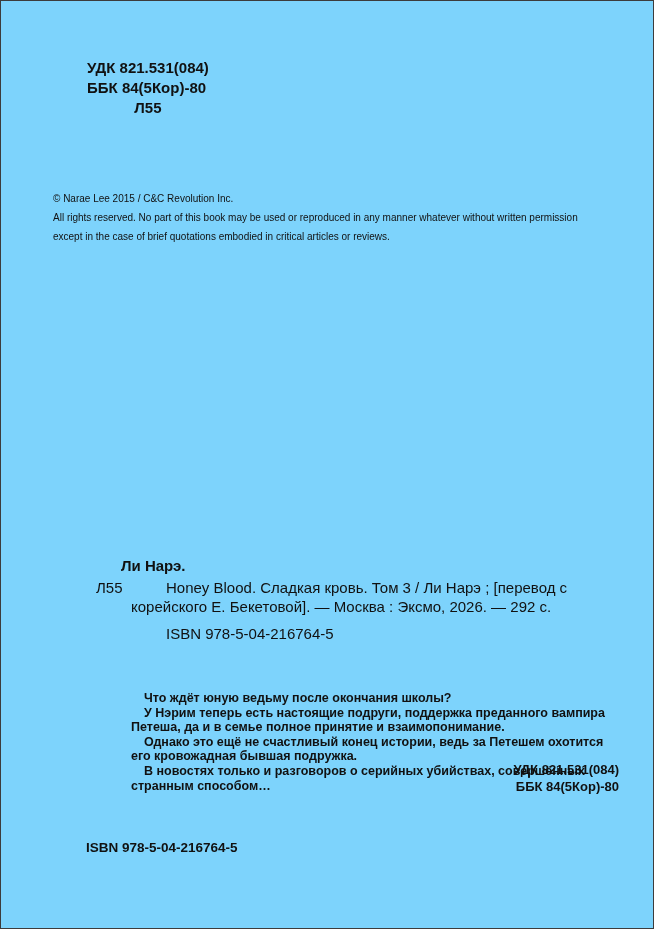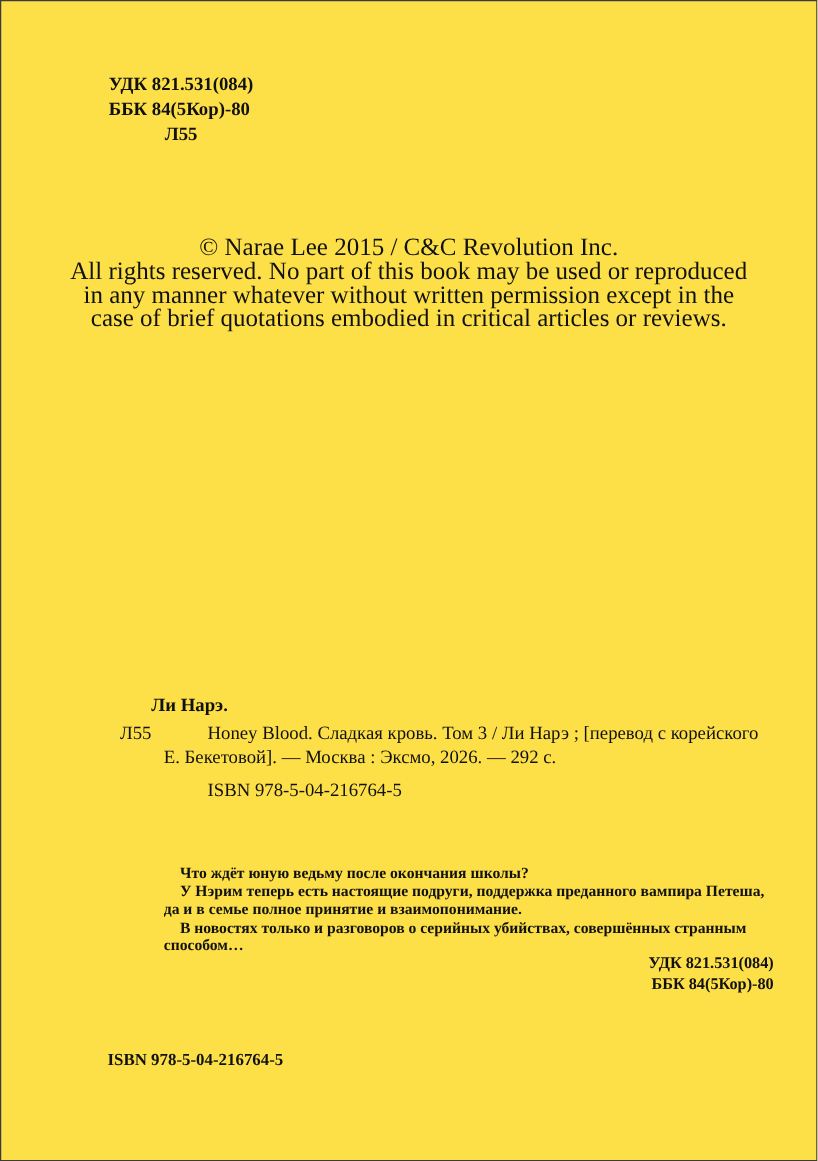--- a/index.html
+++ b/index.html
@@ -5,23 +5,23 @@
   html, body {
     margin: 0;
     padding: 0;
     background: #ffffff;
   }
   .sheet {
     position: relative;
     width: 654px;
     height: 929px;
     box-sizing: border-box;
-    background: #fde047;
+    background: #7dd3fc;
     border: 1px solid #3c3c3c;
-    font-family: Liberation Serif, serif;
+    font-family: Liberation Sans, sans-serif;
     color: #111111;
     overflow: hidden;
   }
 
   
   .top-block {
     position: absolute;
     left: 86px;
     top: 57px;
     font-size: 15px;
@@ -33,22 +33,22 @@
     text-align: center;
   }
 
   
   .copyright-block {
     position: absolute;
     left: 50%;
     transform: translateX(-50%);
     top: 188px;
     width: 548px;
-    text-align: center;
-    font-size: 20px;
+    text-align: left;
+    font-size: 10px;
     line-height: 19px;
   }
 
   
   .author-line {
     position: absolute;
     left: 120px;
     top: 556px;
     font-size: 15px;
     font-weight: bold;
@@ -138,20 +138,21 @@
   <div class="entry">
     <span class="entry-code">Л55</span>
     <p class="entry-text">Honey Blood. Сладкая кровь. Том 3 / Ли Нарэ ; [перевод с корейского Е. Бекетовой]. — Москва : Эксмо, 2026. — 292 с.</p>
   </div>
 
   <div class="isbn-mid">ISBN 978-5-04-216764-5</div>
 
   <div class="annotation">
     <p>Что ждёт юную ведьму после окончания школы?</p>
     <p>У Нэрим теперь есть настоящие подруги, поддержка преданного вампира Петеша, да и в семье полное принятие и взаимопонимание.</p>
+    <p>Однако это ещё не счастливый конец истории, ведь за Петешем охотится его кровожадная бывшая подружка.</p>
     <p>В новостях только и разговоров о серийных убийствах, совершённых странным способом…</p>
   </div>
 
   <div class="right-codes">
     <div>УДК 821.531(084)</div>
     <div>ББК 84(5Кор)-80</div>
   </div>
 
   <div class="footer">
     <span>ISBN 978-5-04-216764-5</span>

